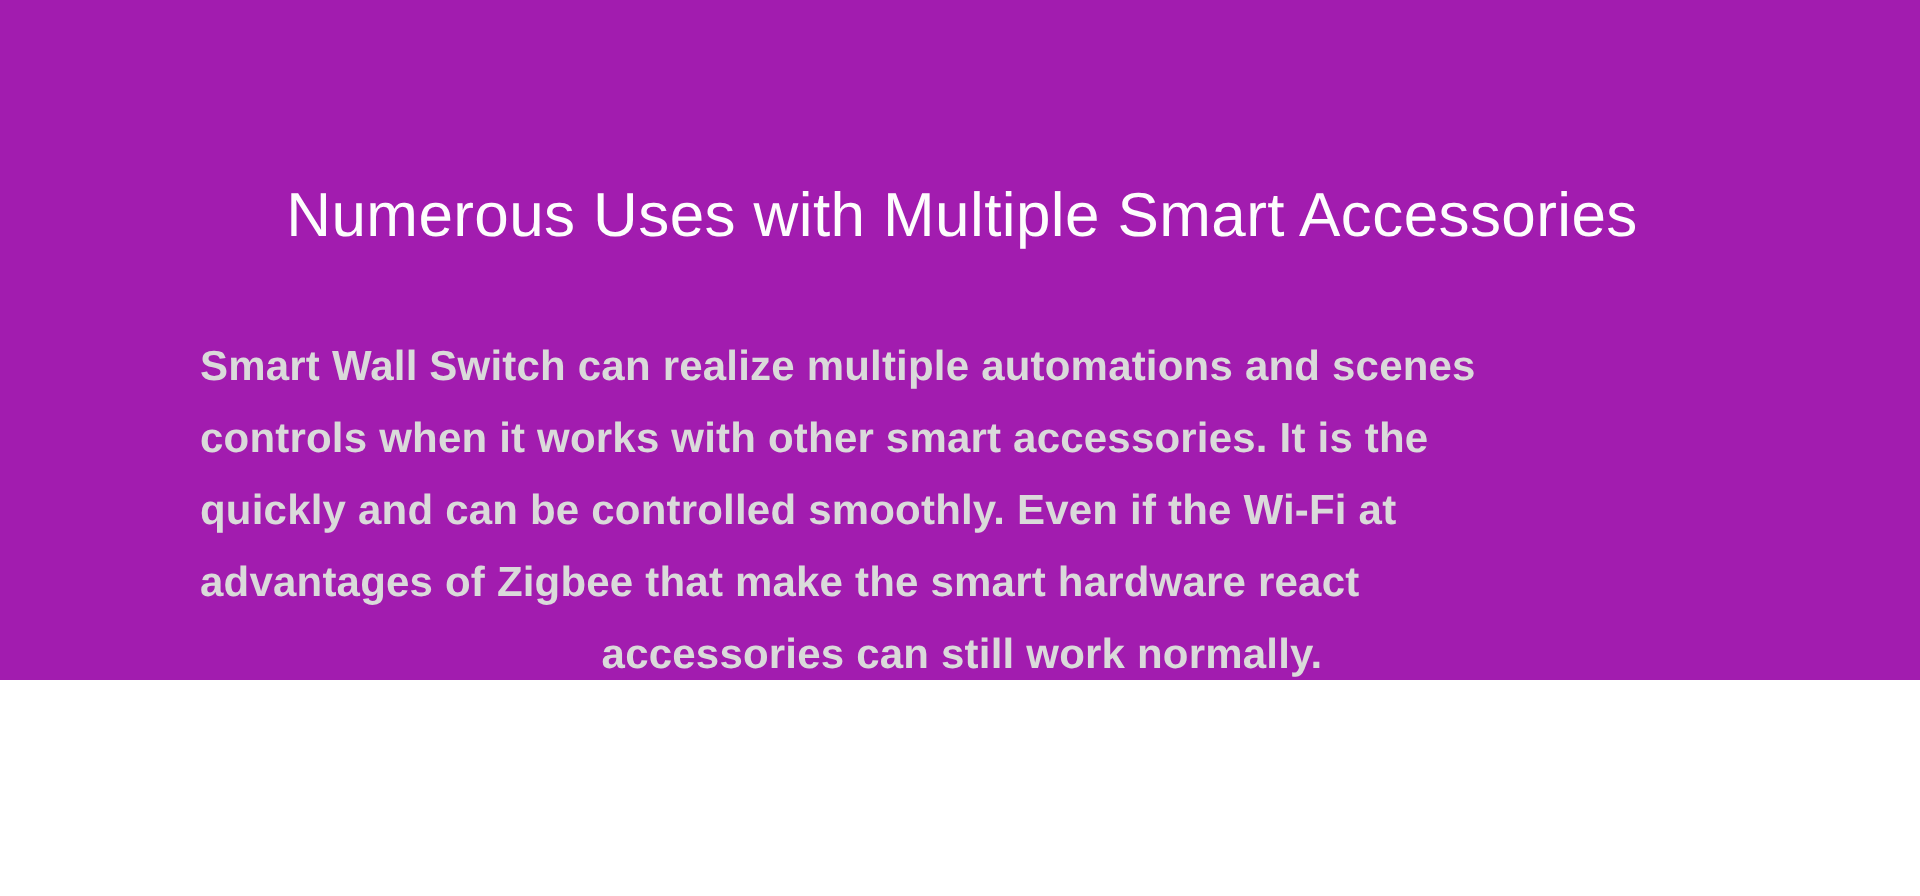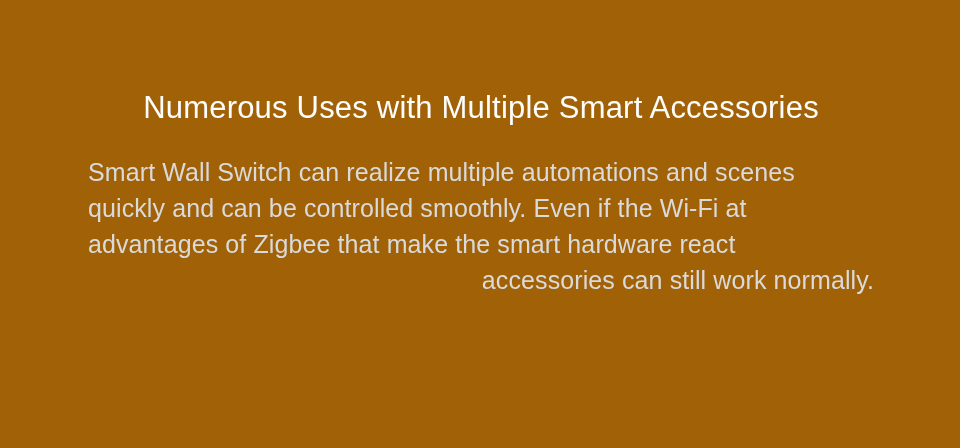--- a/index.html
+++ b/index.html
@@ -9,82 +9,83 @@
   body {
     width: 960px;
     height: 448px;
     overflow: hidden;
     font-family: "Liberation Sans", sans-serif;
     -webkit-font-smoothing: antialiased;
   }
   #promo-banner {
     position: relative;
     width: 960px;
-    height: 448px;
-    background: #a16207;
+    height: 340px;
+    background: #a21caf;
     box-sizing: border-box;
   }
   #content-block {
     position: absolute;
     left: 84px;
     top: 86px;
     width: 794px;
   }
   #heading {
     margin: 0;
     text-align: center;
     color: #fdfdfd;
     font-size: 31px;
     font-weight: 400;
     letter-spacing: 0.2px;
     line-height: 44px;
     white-space: nowrap;
   }
   #body-paragraph {
-    margin: 4px;
+    margin: 16px;
     padding-top: 20px;
     color: #dadada;
-    font-size: 25px;
-    font-weight: 400;
+    font-size: 21px;
+    font-weight: 700;
     line-height: 36px;
     text-align: justify;
     text-justify: inter-word;
     letter-spacing: 0.1px;
   }
   
   .line {
     display: block;
     text-align: justify;
     text-justify: inter-word;
     white-space: nowrap;
   }
   .line::after {
     content: "";
     display: inline-block;
     width: 100%;
     height: 0;
   }
   .line.last {
-    text-align: right;
+    text-align: center;
   }
   .line.last::after {
     content: none;
   }
 </style>
 </head>
 <body>
 
 <div id="promo-banner">
 
   <div id="content-block">
 
     <h1 id="heading">Numerous Uses with Multiple Smart Accessories</h1>
 
     <div id="body-paragraph">
       <span class="line">Smart Wall Switch can realize multiple automations and scenes</span>
+      <span class="line">controls when it works with other smart accessories. It is the</span>
       <span class="line">quickly and can be controlled smoothly. Even if the Wi-Fi at</span>
       <span class="line">advantages of Zigbee that make the smart hardware react</span>
       <span class="line last">accessories can still work normally.</span>
     </div>
 
   </div>
 
 </div>
 
 </body></html>

